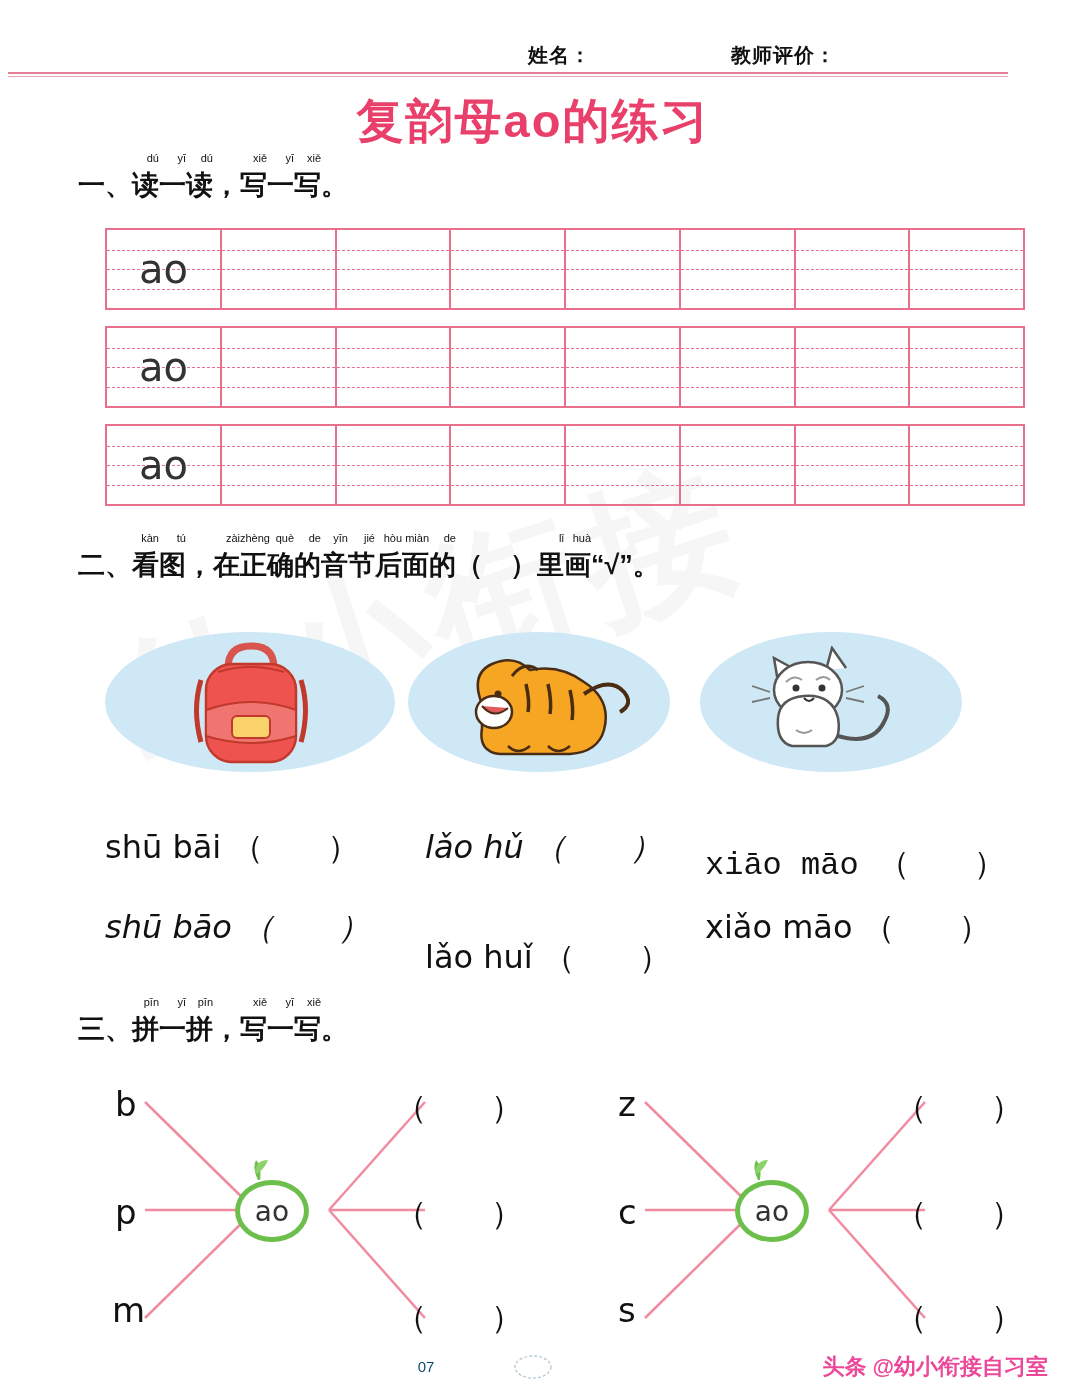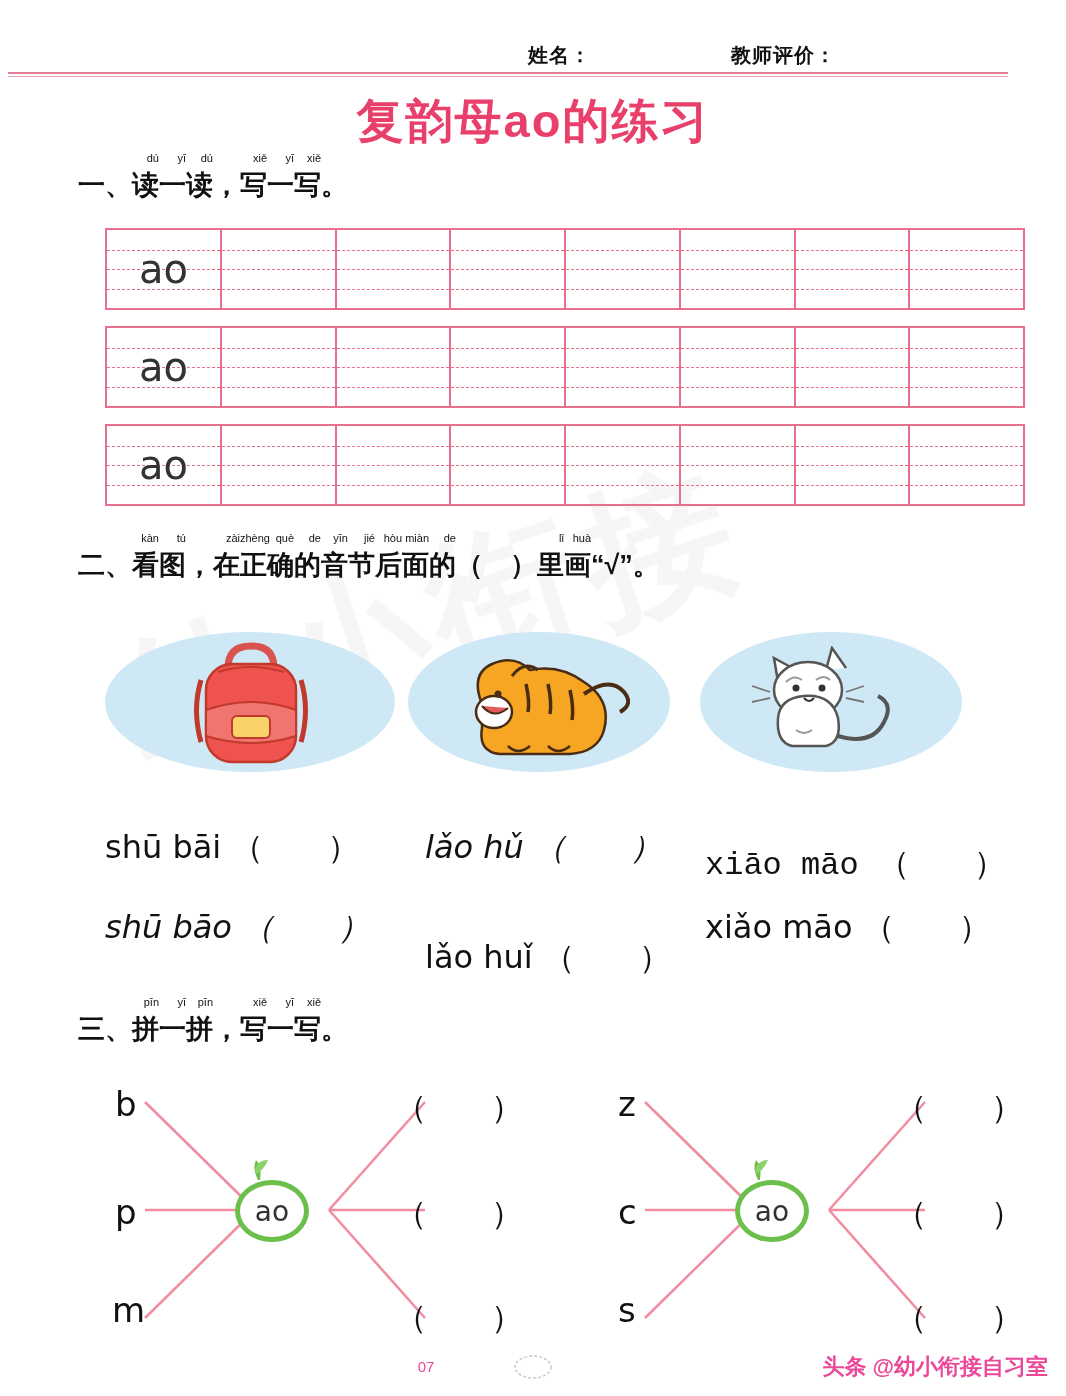--- a/index.html
+++ b/index.html
@@ -219,21 +219,21 @@
   }
 
   
   .page-num {
     position: absolute;
     left: 0;
     width: 852px;
     top: 1358px;
     text-align: center;
     font-size: 15px;
-    color: #ec4899;
+    color: #0c4a6e;
   }
   .page-badge {
     position: absolute;
     left: 513px;
     top: 1354px;
     width: 40px;
     height: 26px;
   }
   .watermark {
     position: absolute;

